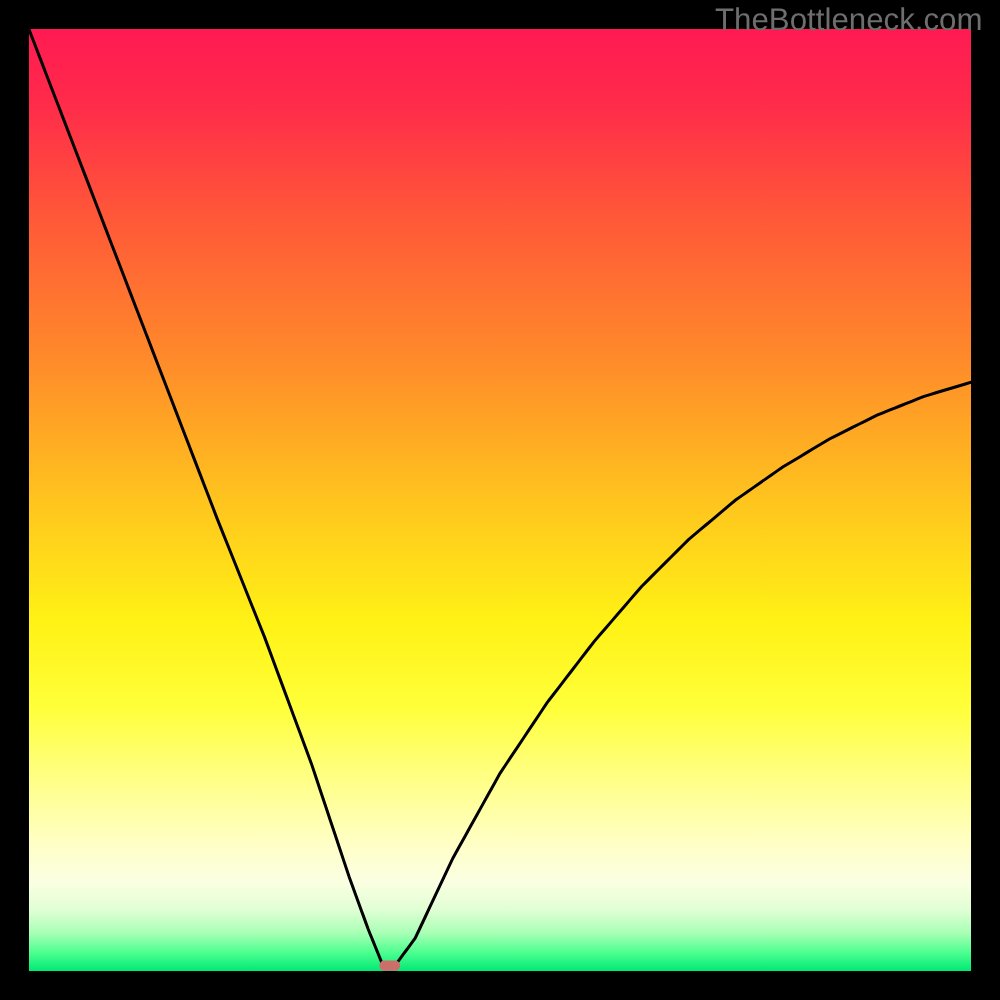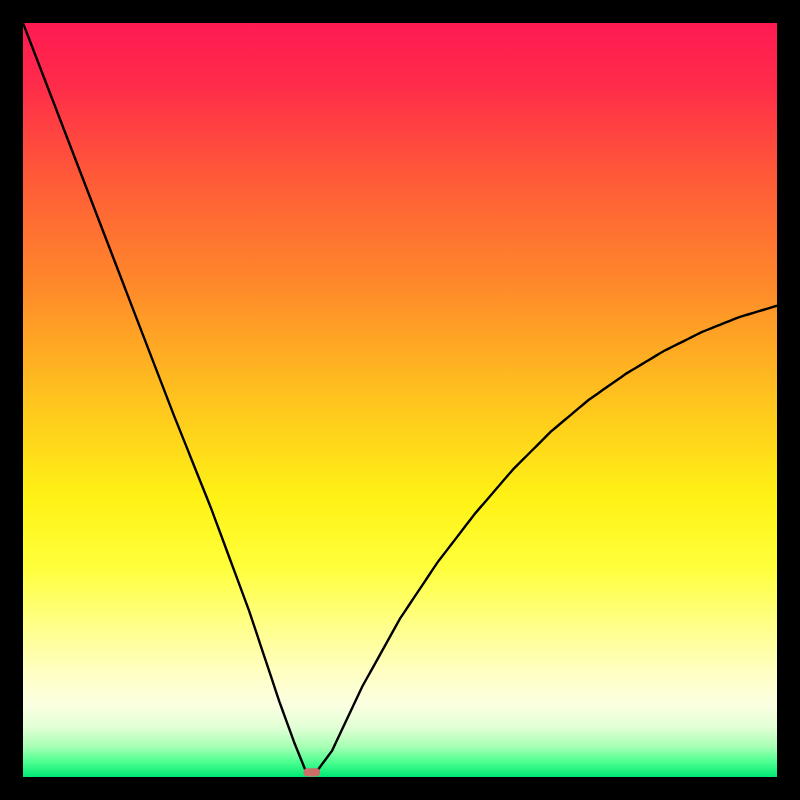--- a/index.html
+++ b/index.html
@@ -59,13 +59,14 @@
             <stop offset="96%" stop-color="#a6ffb4"></stop>
             <stop offset="98%" stop-color="#4dff90"></stop>
             <stop offset="100%" stop-color="#00e874"></stop>
           </linearGradient>
       </defs>
       <rect id="bg-rect" x="0" y="0" width="754" height="754" fill="url(#bg-grad)"></rect>
       <path id="curve-path" fill="none" stroke="#000000" stroke-width="2.4" d="M0.00 0.00 L4.71 12.25 L9.43 24.50 L14.14 36.76 L18.85 49.01 L23.56 61.26 L28.27 73.51 L32.99 85.77 L37.70 98.02 L42.41 110.27 L47.13 122.52 L51.84 134.78 L56.55 147.03 L61.26 159.28 L65.97 171.54 L70.69 183.79 L75.40 196.04 L80.11 208.29 L84.83 220.54 L89.54 232.80 L94.25 245.05 L98.96 257.30 L103.68 269.56 L108.39 281.81 L113.10 294.06 L117.81 306.31 L122.53 318.56 L127.24 330.82 L131.95 343.07 L136.66 355.32 L141.38 367.58 L146.09 379.83 L150.80 392.08 L155.51 403.86 L160.22 415.64 L164.94 427.42 L169.65 439.21 L174.36 450.99 L179.07 462.77 L183.79 474.55 L188.50 486.33 L193.21 499.05 L197.93 511.78 L202.64 524.50 L207.35 537.23 L212.06 549.95 L216.77 562.67 L221.49 575.40 L226.20 588.12 L229.97 599.43 L233.74 610.74 L237.51 622.05 L241.28 633.36 L245.05 644.67 L248.82 655.98 L252.59 667.29 L256.36 678.60 L258.25 683.78 L260.13 688.97 L262.01 694.15 L263.90 699.34 L265.78 704.52 L267.67 709.70 L269.56 714.89 L271.44 720.07 L272.85 723.56 L274.27 727.04 L275.68 730.53 L277.09 734.02 L278.51 737.51 L279.92 740.99 L281.34 744.48 L282.75 747.97 L284.16 747.97 L285.58 747.97 L286.99 747.97 L288.41 747.97 L289.82 747.97 L291.23 747.97 L292.65 747.97 L294.06 747.97 L295.94 745.42 L297.83 742.88 L299.72 740.33 L301.60 737.79 L303.49 735.24 L305.37 732.70 L307.25 730.15 L309.14 727.61 L312.91 719.60 L316.68 711.59 L320.45 703.58 L324.22 695.57 L327.99 687.55 L331.76 679.54 L335.53 671.53 L339.30 663.52 L344.01 655.04 L348.73 646.56 L353.44 638.07 L358.15 629.59 L362.86 621.11 L367.57 612.63 L372.29 604.14 L377.00 595.66 L381.71 588.59 L386.42 581.52 L391.14 574.45 L395.85 567.38 L400.56 560.32 L405.27 553.25 L409.99 546.18 L414.70 539.11 L419.41 532.98 L424.13 526.86 L428.84 520.73 L433.55 514.61 L438.26 508.48 L442.98 502.35 L447.69 496.23 L452.40 490.10 L457.11 484.63 L461.83 479.17 L466.54 473.70 L471.25 468.23 L475.96 462.77 L480.67 457.30 L485.39 451.83 L490.10 446.37 L494.81 441.66 L499.52 436.94 L504.24 432.23 L508.95 427.52 L513.66 422.81 L518.38 418.09 L523.09 413.38 L527.80 408.67 L532.51 404.71 L537.23 400.75 L541.94 396.79 L546.65 392.83 L551.36 388.88 L556.08 384.92 L560.79 380.96 L565.50 377.00 L570.21 373.70 L574.92 370.40 L579.64 367.10 L584.35 363.81 L589.06 360.51 L593.77 357.21 L598.49 353.91 L603.20 350.61 L607.91 347.78 L612.63 344.96 L617.34 342.13 L622.05 339.30 L626.76 336.47 L631.48 333.64 L636.19 330.82 L640.90 327.99 L645.61 325.63 L650.33 323.28 L655.04 320.92 L659.75 318.56 L664.46 316.21 L669.17 313.85 L673.89 311.50 L678.60 309.14 L683.31 307.25 L688.02 305.37 L692.74 303.48 L697.45 301.60 L702.16 299.71 L706.88 297.83 L711.59 295.94 L716.30 294.06 L721.01 292.65 L725.73 291.23 L730.44 289.82 L735.15 288.40 L739.86 286.99 L744.58 285.58 L749.29 284.16 L754.00 282.75 "></path>
       <rect id="min-marker" rx="4" ry="4" x="280.49" y="745.33" width="16.59" height="8.29" fill="#cc6f6a"></rect>
     </svg>
   </div>
+  <div class="watermark">TheBottleneck.com</div>
 </div>
 
 </body></html>

